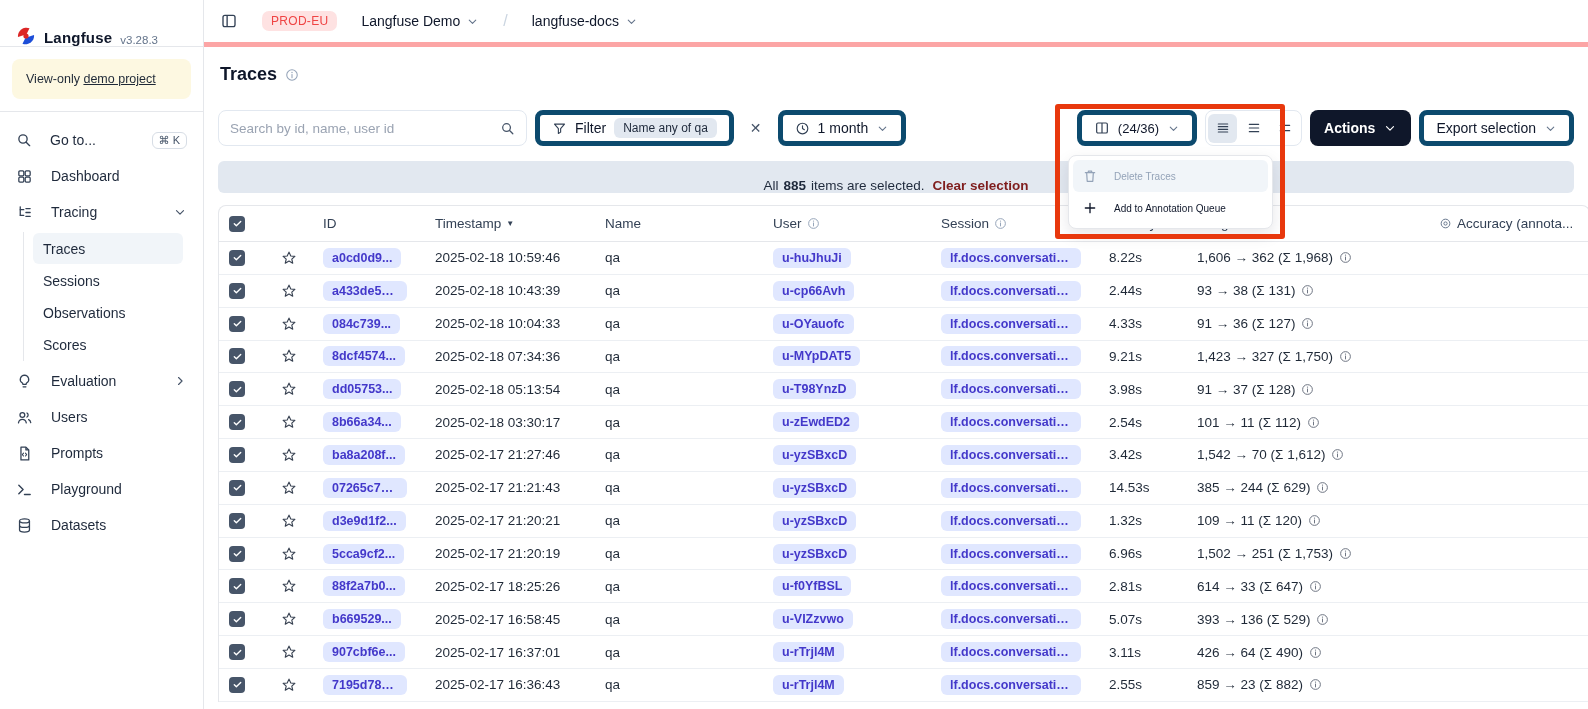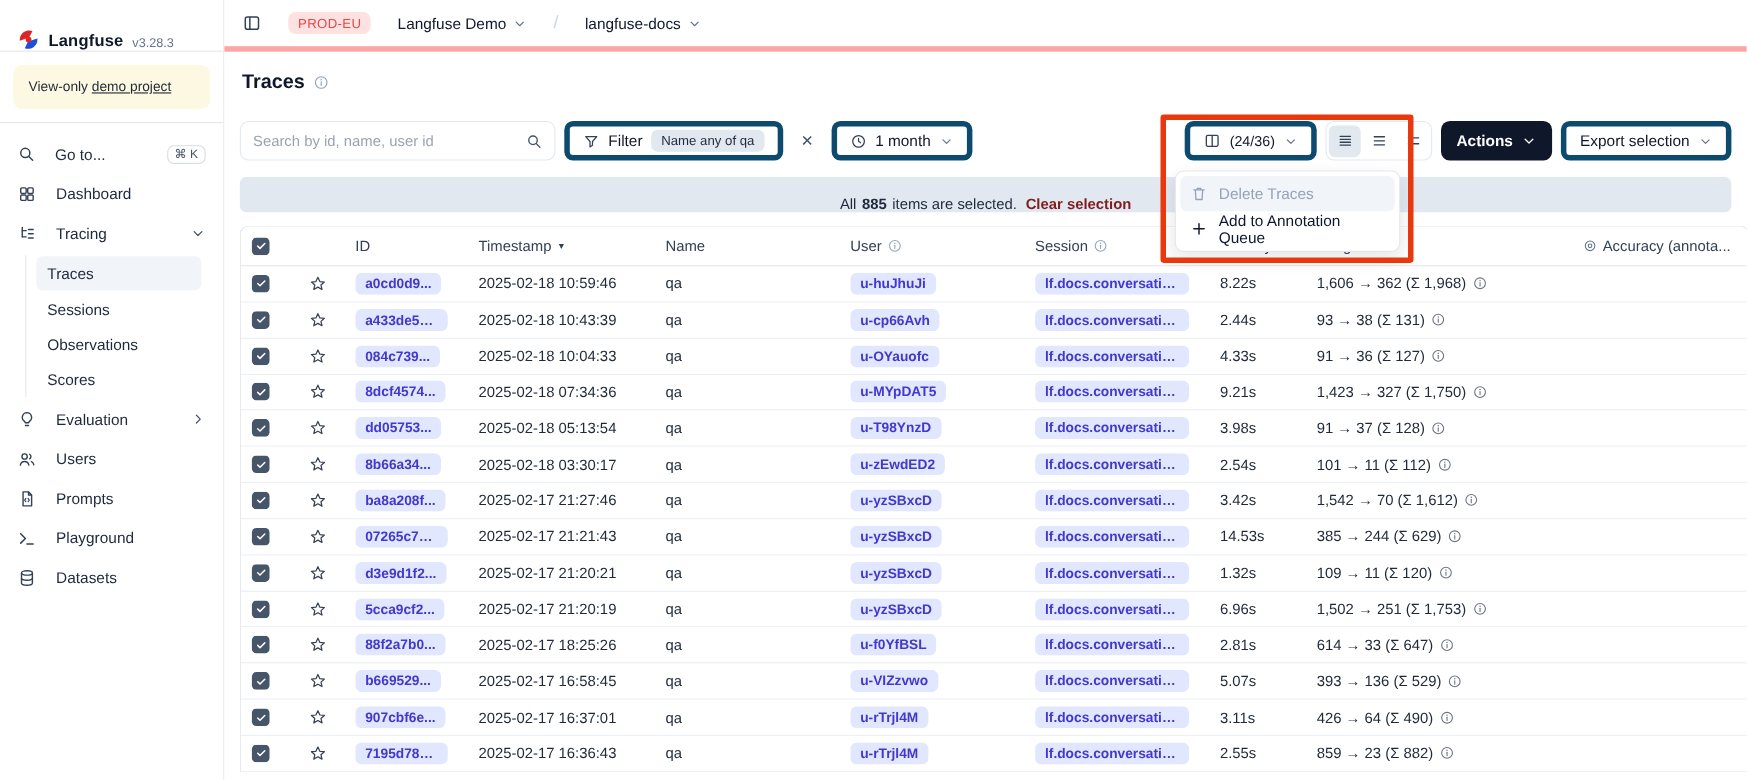--- a/index.html
+++ b/index.html
@@ -42,21 +42,21 @@
   .crumb { display:flex; align-items:center; gap:6px; font-size:14px; font-weight:500;
     color:#0f172a; cursor:pointer;}
   .crumb .chev { color:#64748b; }
   .crumb-sep { color:#cbd5e1; font-size:16px; }
 
   .title-row { display:flex; align-items:center; gap:8px; padding:17px 16px 0 16px;}
   .page-title { font-size:18px; font-weight:700; color:#0f172a;}
   .muted-ic { color:#94a3b8; }
 
   .toolbar { display:flex; align-items:center; gap:8px; padding:0 14px; margin-top:25px; height:36px;}
-  .search-box { width:287px; height:36px; border:1px solid #e2e8f0; border-radius:8px;
+  .search-box { width:309px; height:36px; border:1px solid #e2e8f0; border-radius:8px;
     display:flex; align-items:center; padding:0 11px; gap:8px; background:#fff;}
   .search-box input { border:none; outline:none; flex:1; font-size:13.5px; color:#0f172a;
     font-family:"Liberation Sans",sans-serif; background:transparent;}
   .search-box input::placeholder { color:#9aa3b2; }
   .tb-btn { height:36px; border:5px solid #0c4a6e; border-radius:8px; background:#fff;
     display:flex; align-items:center; gap:8px; padding:0 12px; font-size:14px; color:#0f172a;
     cursor:pointer; font-family:"Liberation Sans",sans-serif;}
   .tb-btn .chev { color:#64748b; }
   .chip { background:#e2e8f0; border-radius:6px; padding:3px 9px; font-size:12px; color:#1e293b; font-weight:500;}
   .x-btn { background:none; border:none; color:#475569; font-size:14px; padding:6px 8px; cursor:pointer;}
@@ -91,22 +91,22 @@
   .star { color:#374151; cursor:pointer;}
   .badge { background:#e0e7ff; color:#4338ca; font-size:12.5px; font-weight:600;
     padding:3px 9px; border-radius:6px; max-width:100%; overflow:hidden; text-overflow:ellipsis;
     white-space:nowrap; cursor:pointer;}
   .sort-ind { font-size:8px; color:#334155;}
 
   
   .dropdown { position:absolute; left:1068px; top:155px; width:205px; background:#fff;
     border:1px solid #e5e7eb; border-radius:8px; box-shadow:0 6px 16px rgba(15,23,42,.10);
     padding:4px; z-index:30;}
-  .dd-item { height:32px; display:flex; align-items:center; gap:10px; padding:0 9px;
-    border-radius:6px; font-size:14px; color:#0f172a; cursor:pointer;}
+  .dd-item { height:32px; display:flex; align-items:center; gap:16px; padding:0 9px;
+    border-radius:6px; font-size:10px; color:#0f172a; cursor:pointer;}
   .dd-item.disabled { color:#94a3b8; background:#f1f5f9;}
   .annot-rect { position:absolute; left:1055px; top:104px; width:230px; height:135px;
     border:5px solid #e8380d; border-radius:3px; z-index:40; pointer-events:none;}
 </style>
 </head>
 <body>
 
 <svg width="0" height="0" style="position:absolute" aria-hidden="true">
   <defs>
     <symbol id="i-check" viewBox="0 0 24 24">

